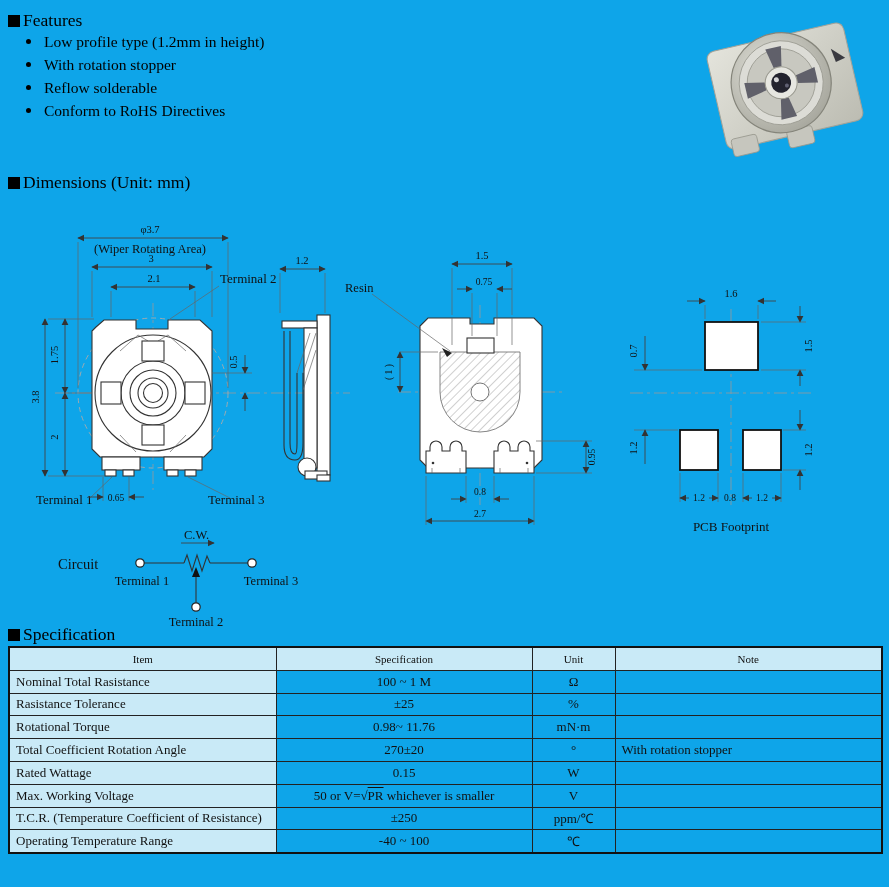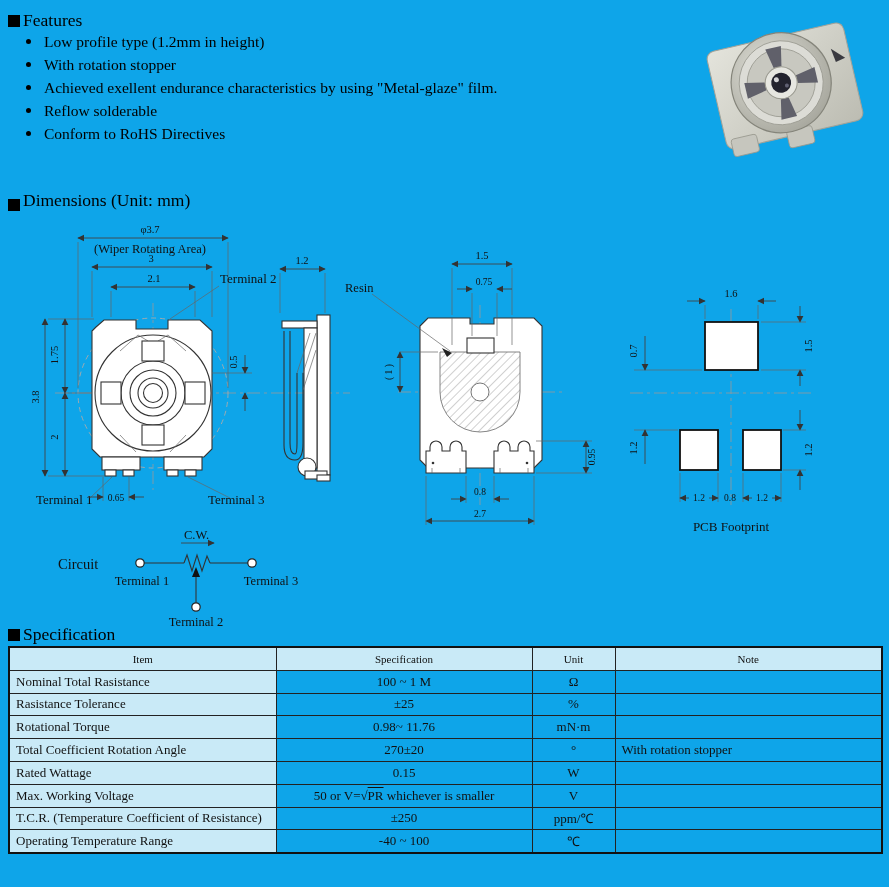--- a/index.html
+++ b/index.html
@@ -45,21 +45,20 @@
 
 <div class="page">
 
   <div class="section-header" style="left:8px; top:10px;">
     <span class="sq"></span>
     <span>Features</span>
   </div>
   <ul class="features-list">
     <li>Low profile type (1.2mm in height)</li>
     <li>With rotation stopper</li>
-    <li>Achieved exellent endurance characteristics by using "Metal-glaze" film.</li>
     <li>Reflow solderable</li>
     <li>Conform to RoHS Directives</li>
   </ul>
 
   <svg style="position:absolute; left:690px; top:8px;" width="195" height="150" viewBox="0 0 195 150">
     <defs>
       <linearGradient id="bodyg" x1="0" y1="0" x2="1" y2="1">
         <stop offset="0" stop-color="#e4e4dc"></stop>
           <stop offset="1" stop-color="#bcbcb2"></stop>
       </linearGradient>
@@ -81,21 +80,21 @@
       <path d="M56,66 L56,82 L76,78 L76,70 Z" fill="#60606a"></path>
       <path d="M128,66 L128,82 L108,78 L108,70 Z" fill="#60606a"></path>
       <circle cx="92" cy="74" r="16" fill="#e6e6e0" stroke="#99998f" stroke-width="1"></circle>
       <circle cx="92" cy="74" r="10" fill="#23232e"></circle>
       <circle cx="88" cy="70" r="2.5" fill="#ffffff" opacity="0.8"></circle>
       <circle cx="97" cy="78" r="2" fill="#8888a0" opacity="0.6"></circle>
       <path d="M148,52 L160,64 L150,66 Z" fill="#3a3a40"></path>
     </g>
   </svg>
 
-  <div class="section-header" style="left:8px; top:190px;align-items:flex-end;">
+  <div class="section-header" style="left:8px; top:172px;">
     <span class="sq"></span>
     <span>Dimensions (Unit: mm)</span>
   </div>
 
   <svg style="position:absolute; left:0; top:205px;" width="889" height="435" viewBox="0 0 889 435">
     <defs>
       <marker id="arr" viewBox="0 0 10 10" refX="9" refY="5" markerWidth="8" markerHeight="8" orient="auto-start-reverse">
         <path d="M0,0 L10,5 L0,10 Z" fill="#333"></path>
       </marker>
       <pattern id="hatch" width="6" height="6" patternUnits="userSpaceOnUse" patternTransform="rotate(45)">

